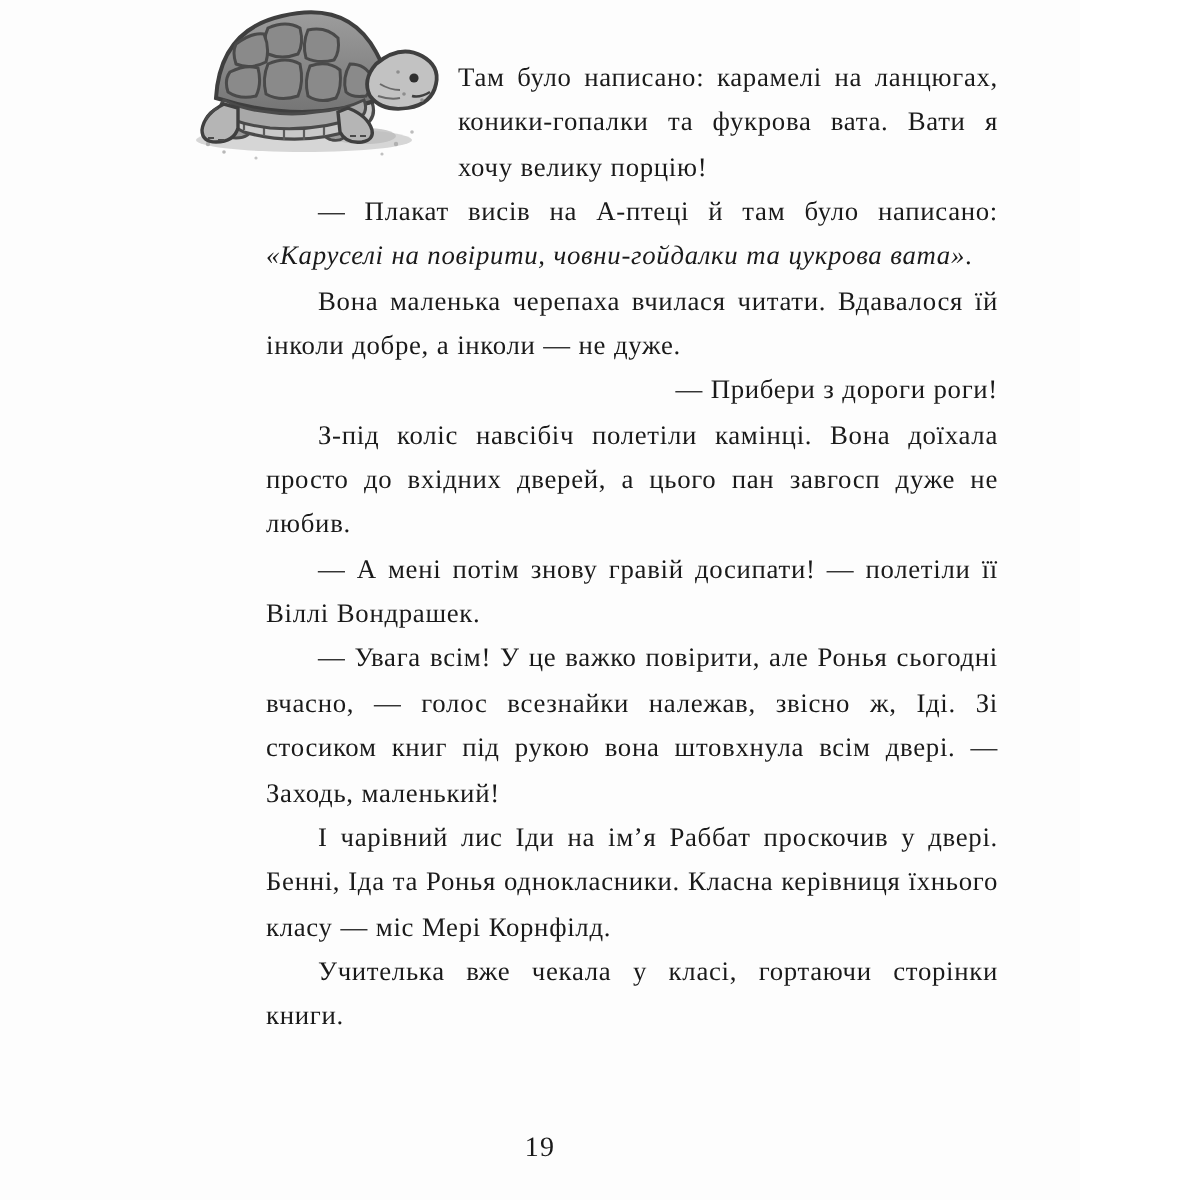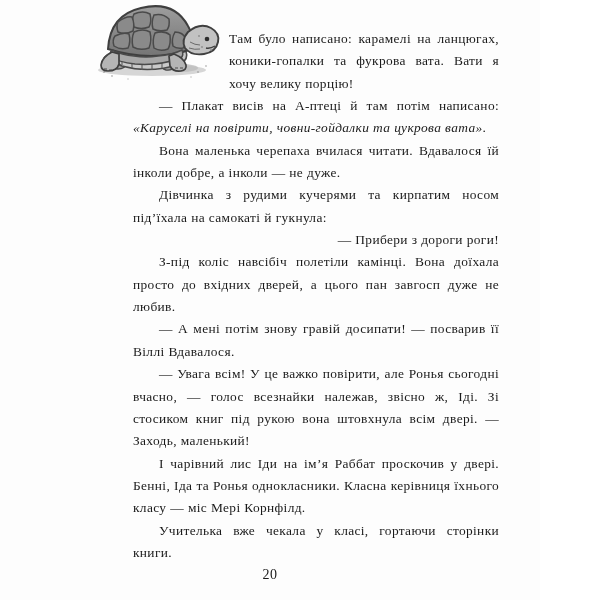--- a/index.html
+++ b/index.html
@@ -155,52 +155,49 @@
   </div>
 
   <div id="text-column">
 
     <p class="para wrap-first">
       <span>Там було написано: карамелі на ланцюгах, коники-гопалки та фукрова вата. Вати я хочу велику порцію!</span>
     </p>
 
 
     <p class="para indent">
-      <span>— Плакат висів на А-птеці й там потім написано: </span><em>«Каруселі на повірити, човни-гойдалки та цукрова вата»</em><span>.</span>
+      <span>— Плакат висів на А-птеці й там було написано: </span><em>«Каруселі на повірити, човни-гойдалки та цукрова вата»</em><span>.</span>
     </p>
 
     <p class="para indent">
       <span>Вона маленька черепаха вчилася читати. Вдавалося їй інколи добре, а інколи — не дуже.</span>
     </p>
 
-    <p class="para indent">
-      <span>Дівчинка з рудими кучерями та кирпатим носом під’їхала на самокаті й гукнула:</span>
-    </p>
 
     <p class="para indent last-line-left">
       <span>— Прибери з дороги роги!</span>
     </p>
 
     <p class="para indent">
       <span>З-під коліс навсібіч полетіли камінці. Вона доїхала просто до вхідних дверей, а цього пан завгосп дуже не любив.</span>
     </p>
 
     <p class="para indent">
-      <span>— А мені потім знову гравій досипати! — посварив її Віллі Вдавалося.</span>
+      <span>— А мені потім знову гравій досипати! — полетіли її Віллі Вондрашек.</span>
     </p>
 
     <p class="para indent">
       <span>— Увага всім! У це важко повірити, але Ронья сьогодні вчасно, — голос всезнайки належав, звісно ж, Іді. Зі стосиком книг під рукою вона штовхнула всім двері. — Заходь, маленький!</span>
     </p>
 
     <p class="para indent">
       <span>І чарівний лис Іди на ім’я Раббат проскочив у двері. Бенні, Іда та Ронья однокласники. Класна керівниця їхнього класу — міс Мері Корнфілд.</span>
     </p>
 
     <p class="para indent">
       <span>Учителька вже чекала у класі, гортаючи сторінки книги.</span>
     </p>
 
   </div>
 
-  <div id="page-number">20</div>
+  <div id="page-number">19</div>
 
 </div>
 
 </body></html>

